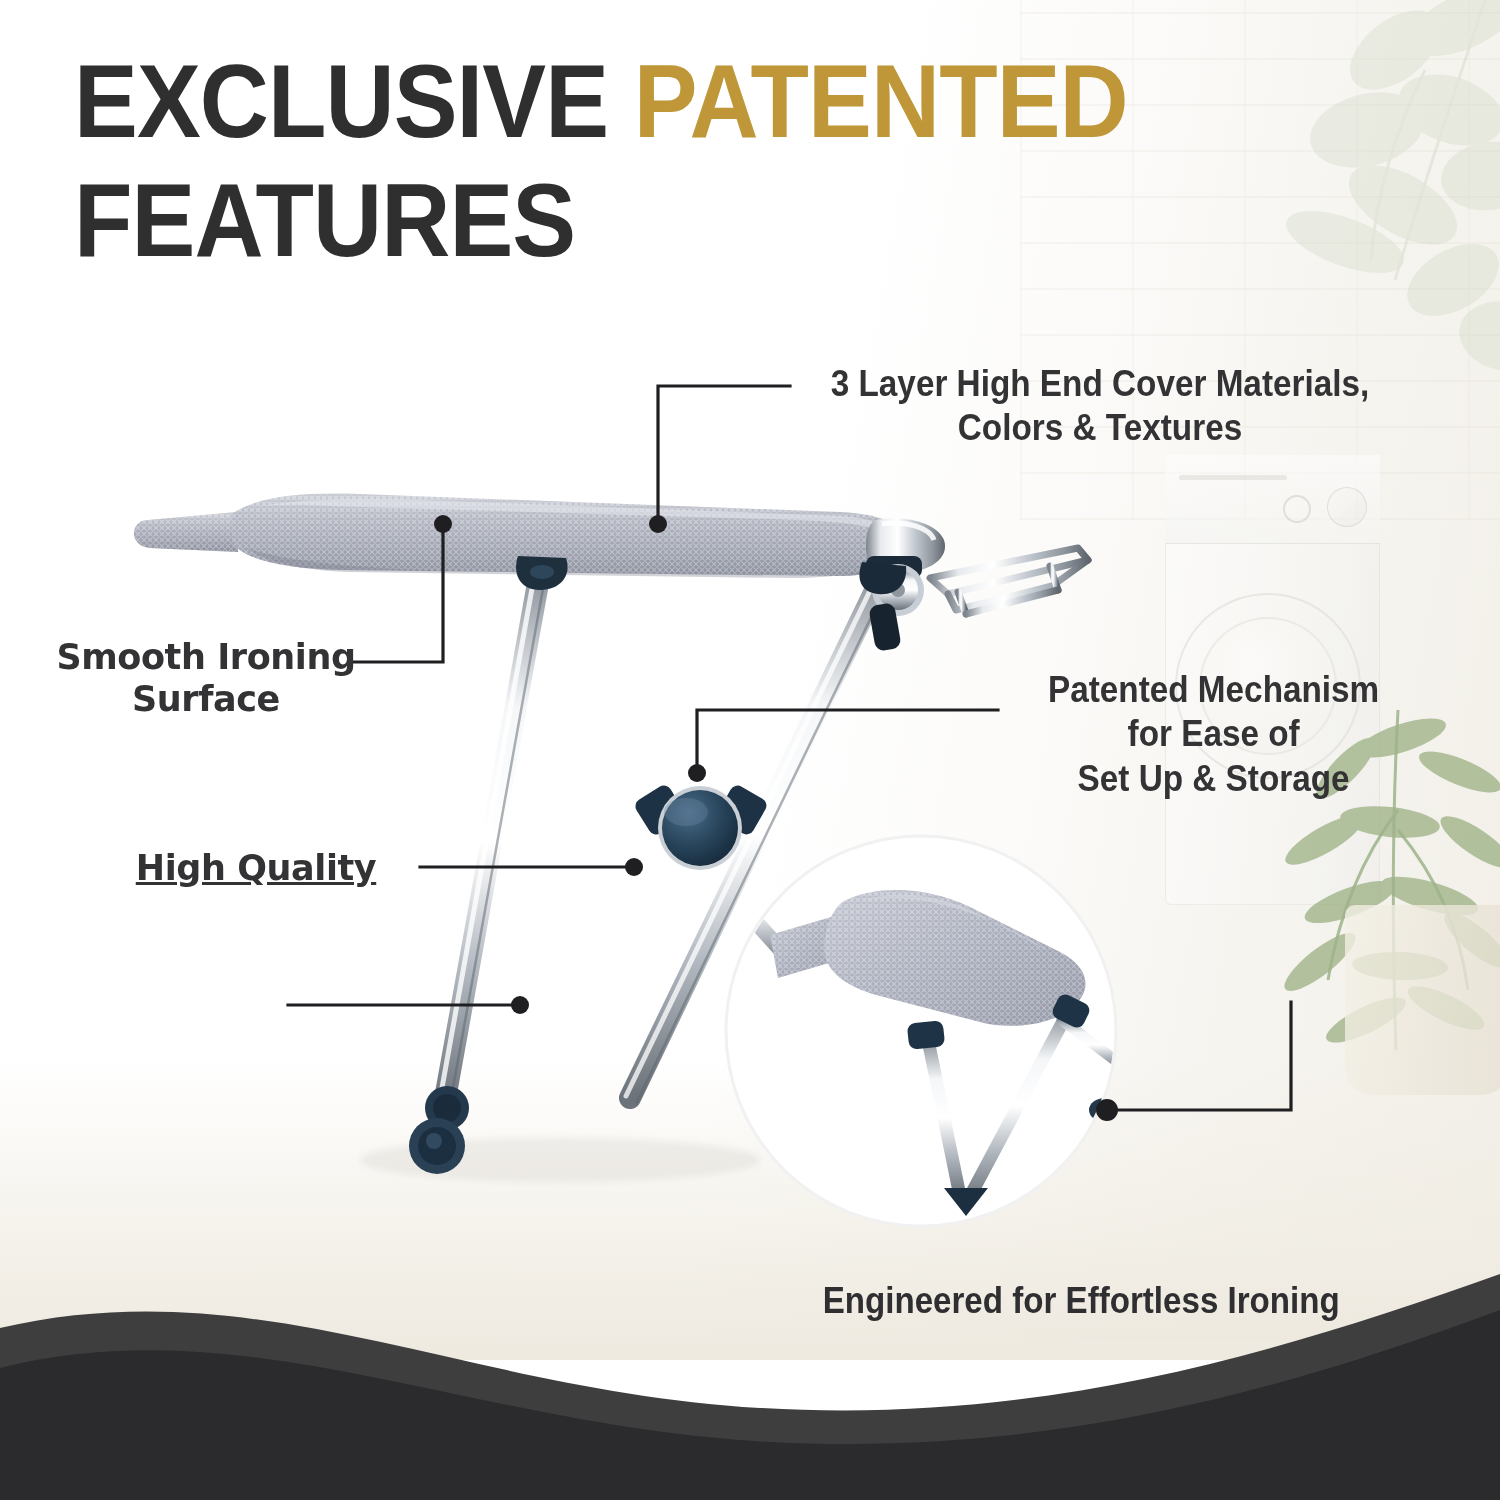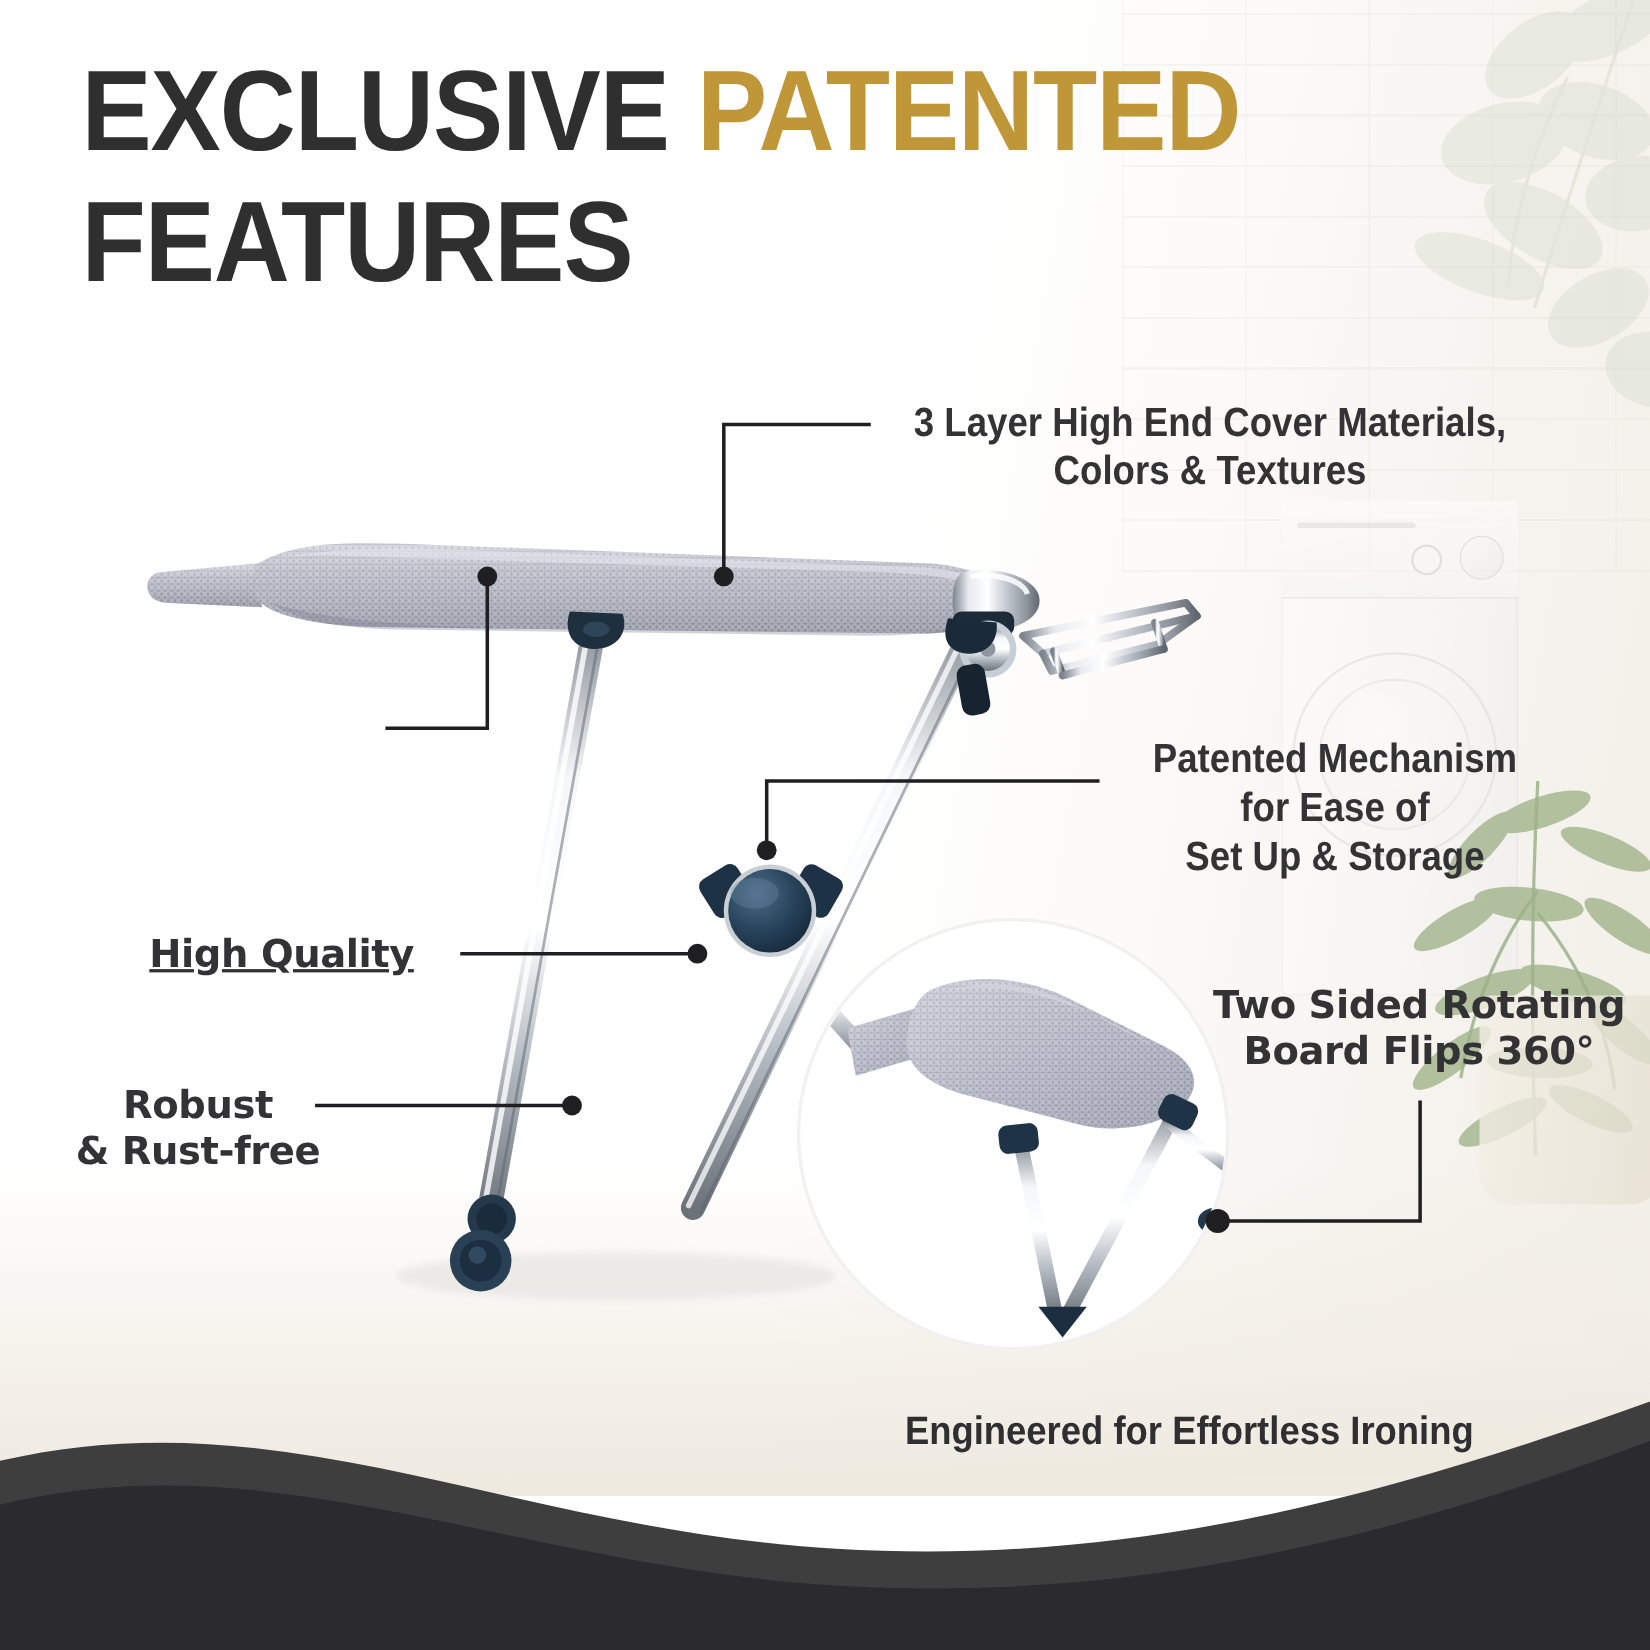--- a/index.html
+++ b/index.html
@@ -355,24 +355,22 @@
 
   <svg class="waves" viewBox="0 0 1500 260" preserveAspectRatio="none">
     <path d="M0 88 C260 28 460 150 760 168 C1030 184 1260 120 1500 34 L1500 260 L0 260 Z" fill="#3e3e3f"></path>
     <path d="M0 128 C250 66 470 186 770 202 C1040 216 1270 156 1500 70 L1500 260 L0 260 Z" fill="#2b2b2e"></path>
   </svg>
 
   <div class="headline"><span>EXCLUSIVE </span><span class="gold">PATENTED</span><br><span>FEATURES</span></div>
 
   <div class="callout cond" id="co-cover">3 Layer High End Cover Materials,
 Colors &amp; Textures</div>
+  <div class="callout geo" id="co-smooth">Smooth Ironing
+Surface</div>
   <div class="callout cond" id="co-mech">Patented Mechanism
 for Ease of
 Set Up &amp; Storage</div>
   <div class="callout geo" id="co-quality">High Quality</div>
-  <div class="callout geo" id="co-rotate">Two Sided Rotating
-Board Flips 360°</div>
-  <div class="callout geo" id="co-robust">Robust
-&amp; Rust-free</div>
 
   <div id="tagline">Engineered for Effortless Ironing</div>
 
 </div>
 
 </body></html>

